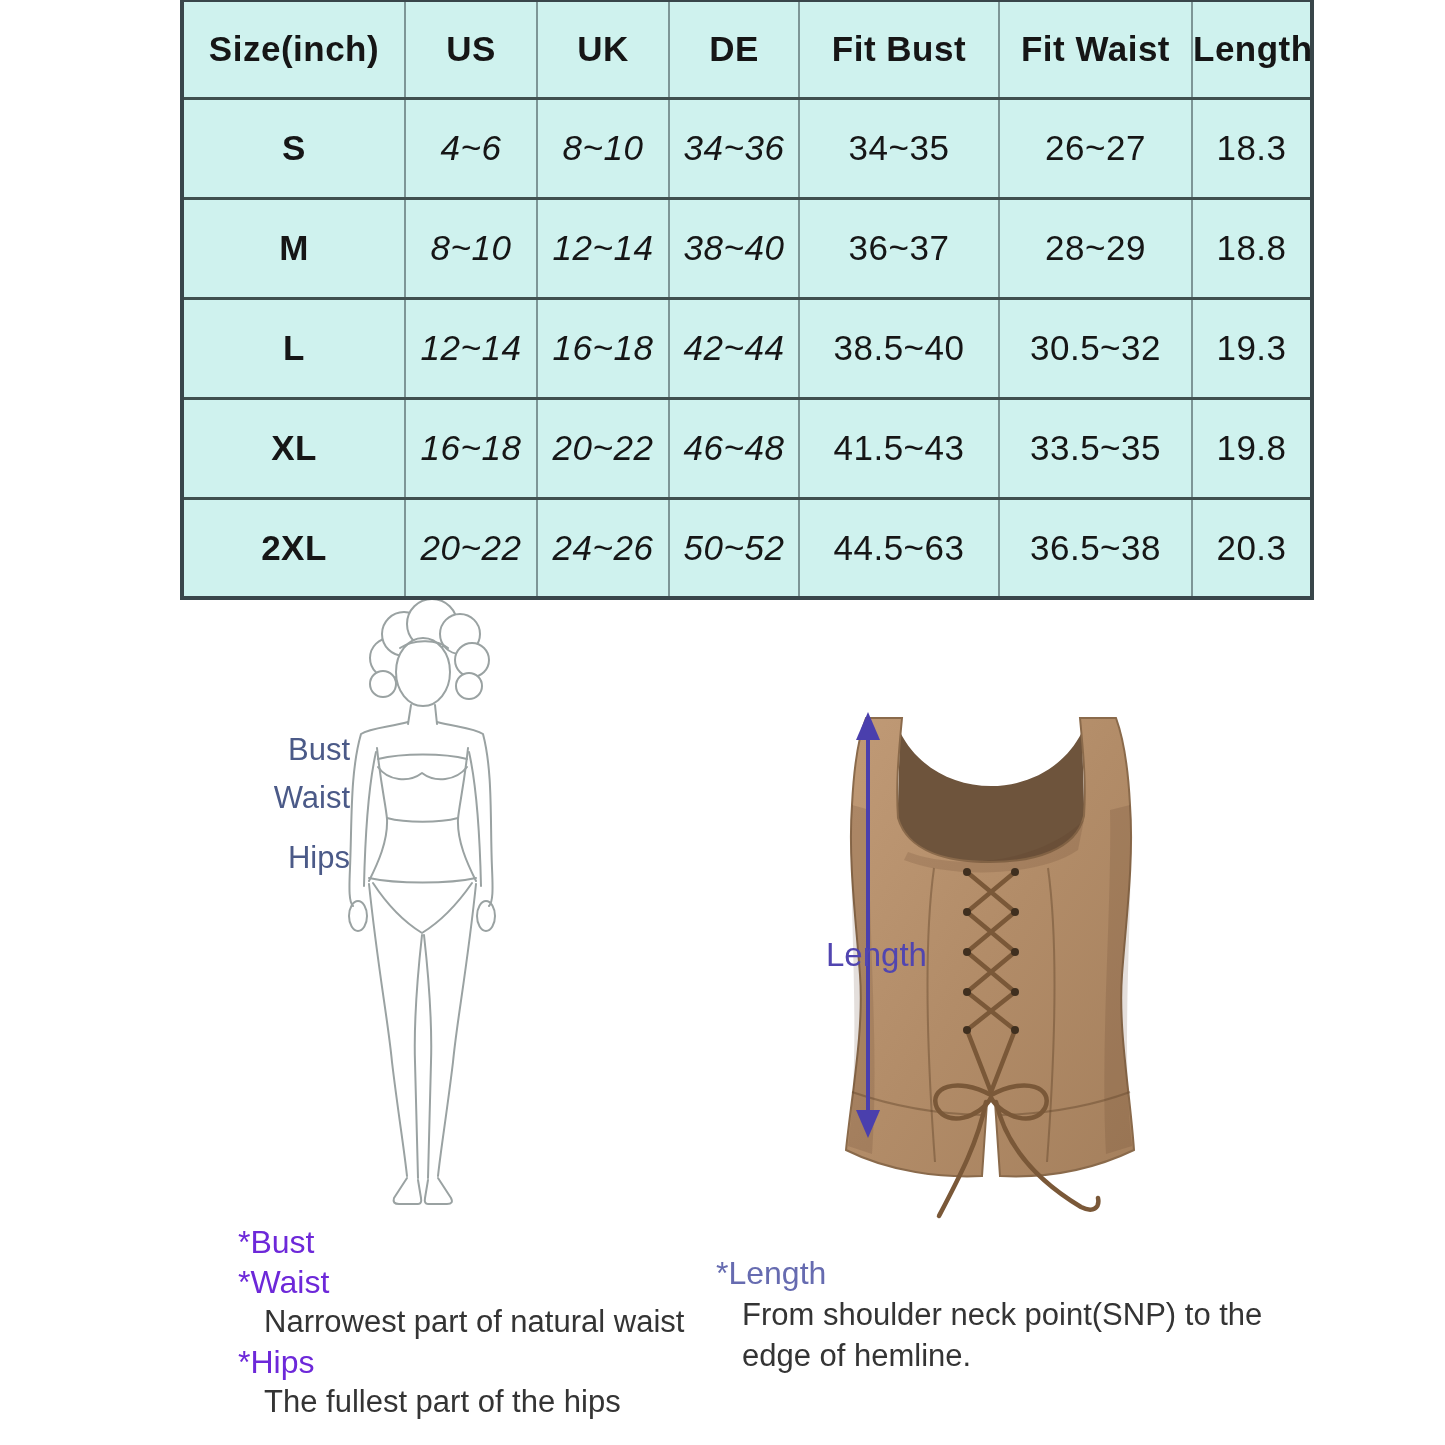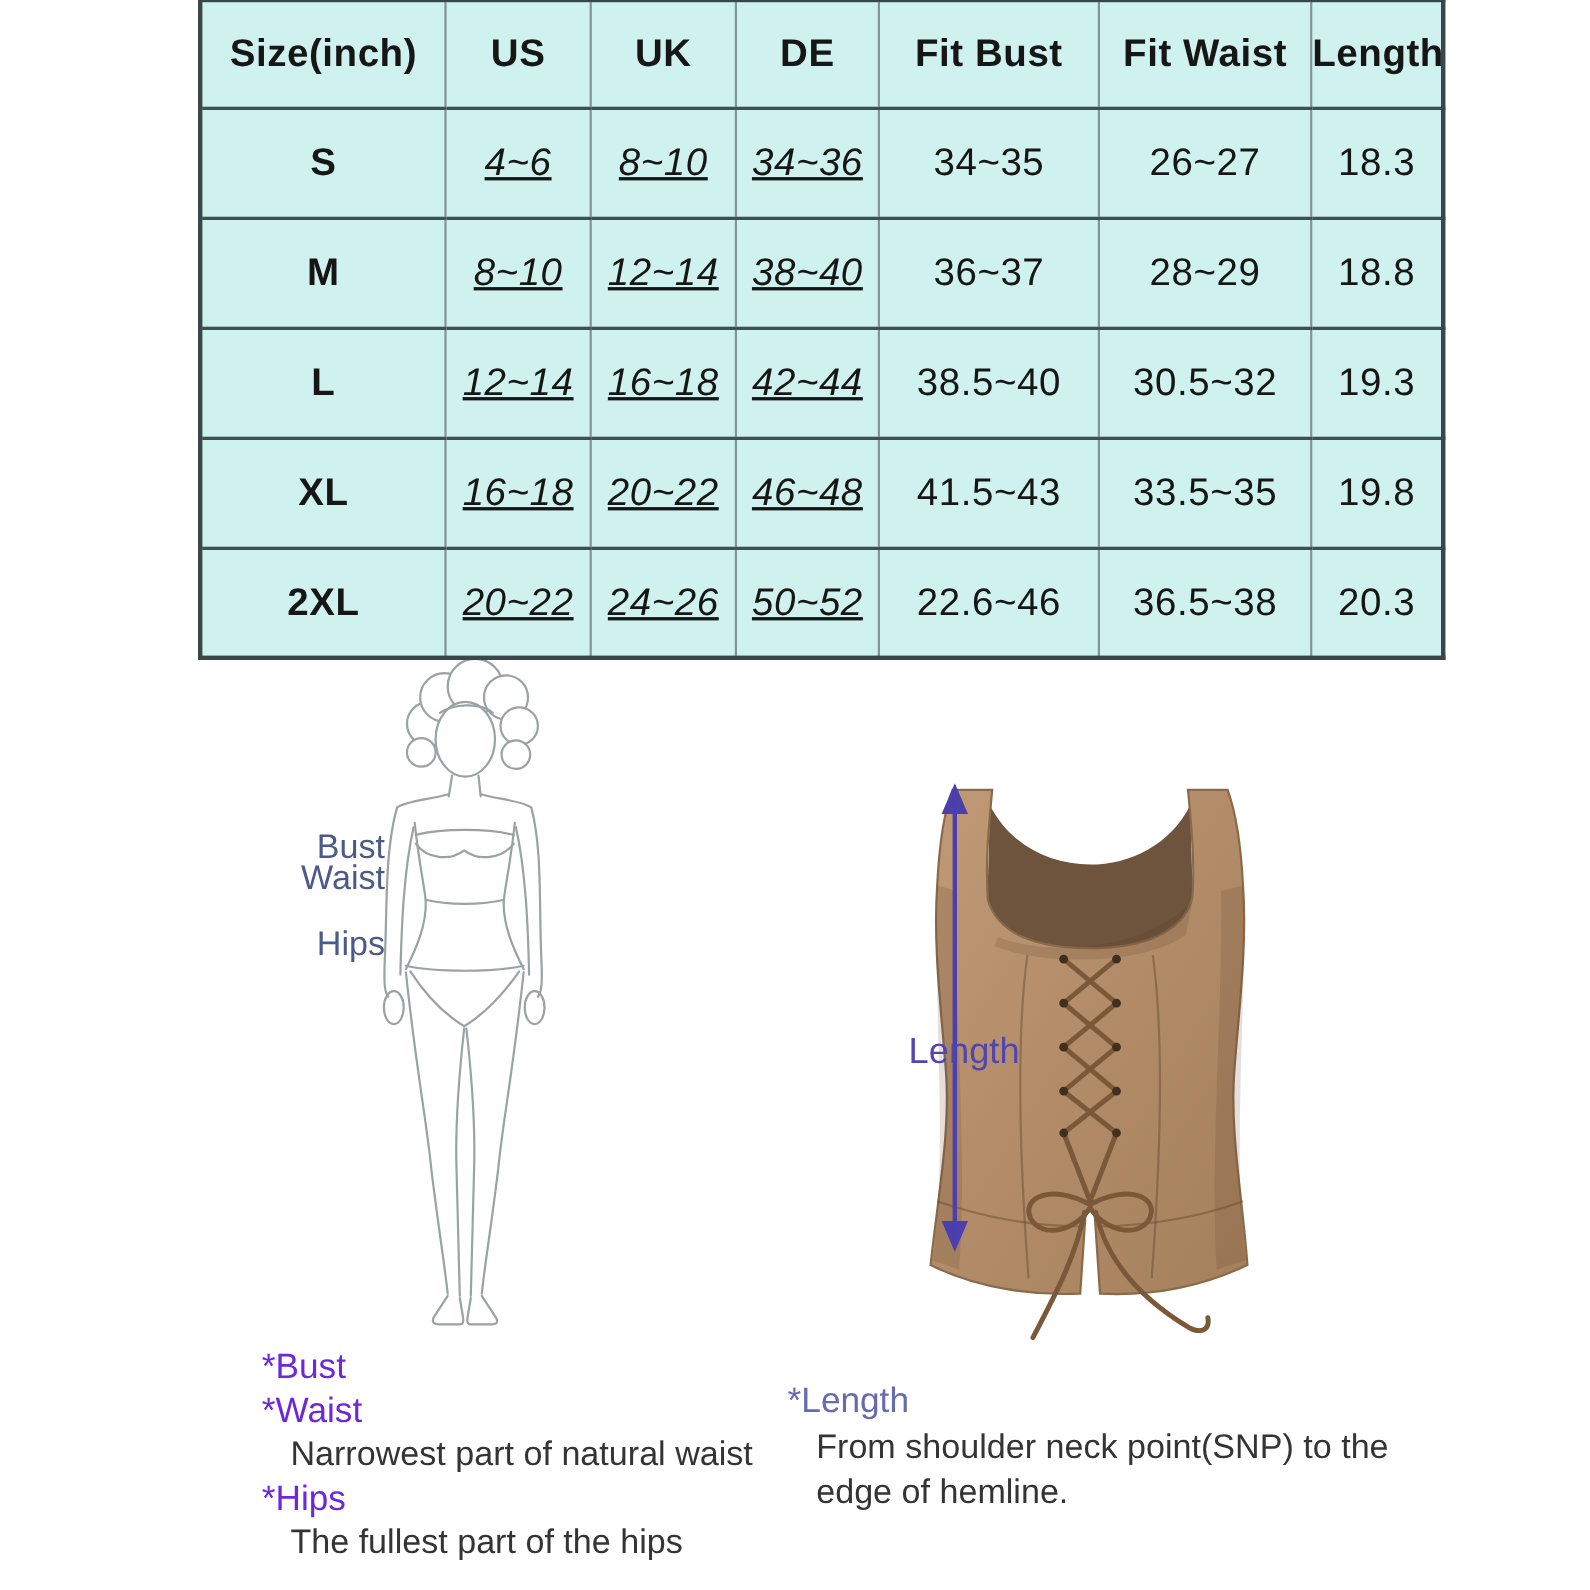--- a/index.html
+++ b/index.html
@@ -16,28 +16,28 @@
   #size-table th,#size-table td{
     border-left:2px solid #7d9696;border-right:2px solid #7d9696;
     border-top:3px solid #40504f;border-bottom:3px solid #40504f;
     text-align:center;vertical-align:middle;
     font-size:35px;letter-spacing:.5px;color:#161616;padding:0;margin-top:24px;
   }
   #size-table thead tr{height:98px;}
   #size-table tbody tr{height:100px;}
   #size-table th{font-weight:bold;}
   .c-size{font-weight:bold;}
-  .c-it{font-style:italic;text-decoration:underline;}
+  .c-it{font-style:italic;}
   
   #figure-svg{position:absolute;left:320px;top:600px;width:290px;height:640px;}
   .fig-label{
     position:absolute;left:235px;width:115px;text-align:right;
     font-size:31px;color:#4b5a88;
   }
-  #lbl-bust{top:752px;}
+  #lbl-bust{top:732px;}
   #lbl-waist{top:780px;}
   #lbl-hips{top:840px;}
   
   #vest-svg{position:absolute;left:838px;top:710px;width:300px;height:530px;}
   #arrow-svg{position:absolute;left:850px;top:712px;width:36px;height:426px;z-index:3;}
   #length-label{
     position:absolute;left:826px;top:936px;font-size:33px;color:#5145b0;z-index:4;
   }
   
   .defs{position:absolute;}
@@ -109,21 +109,21 @@
         <td class="c-it">46~48</td>
         <td>41.5~43</td>
         <td>33.5~35</td>
         <td>19.8</td>
       </tr>
       <tr>
         <td class="c-size">2XL</td>
         <td class="c-it">20~22</td>
         <td class="c-it">24~26</td>
         <td class="c-it">50~52</td>
-        <td>22.6~46</td>
+        <td>44.5~63</td>
         <td>36.5~38</td>
         <td>20.3</td>
       </tr>
     </tbody>
   </table>
 
   <svg id="figure-svg" viewBox="0 0 290 640">
     <g stroke="#9aa2a2" stroke-width="2" fill="none" stroke-linecap="round" stroke-linejoin="round">
 
       <g fill="#ffffff">

